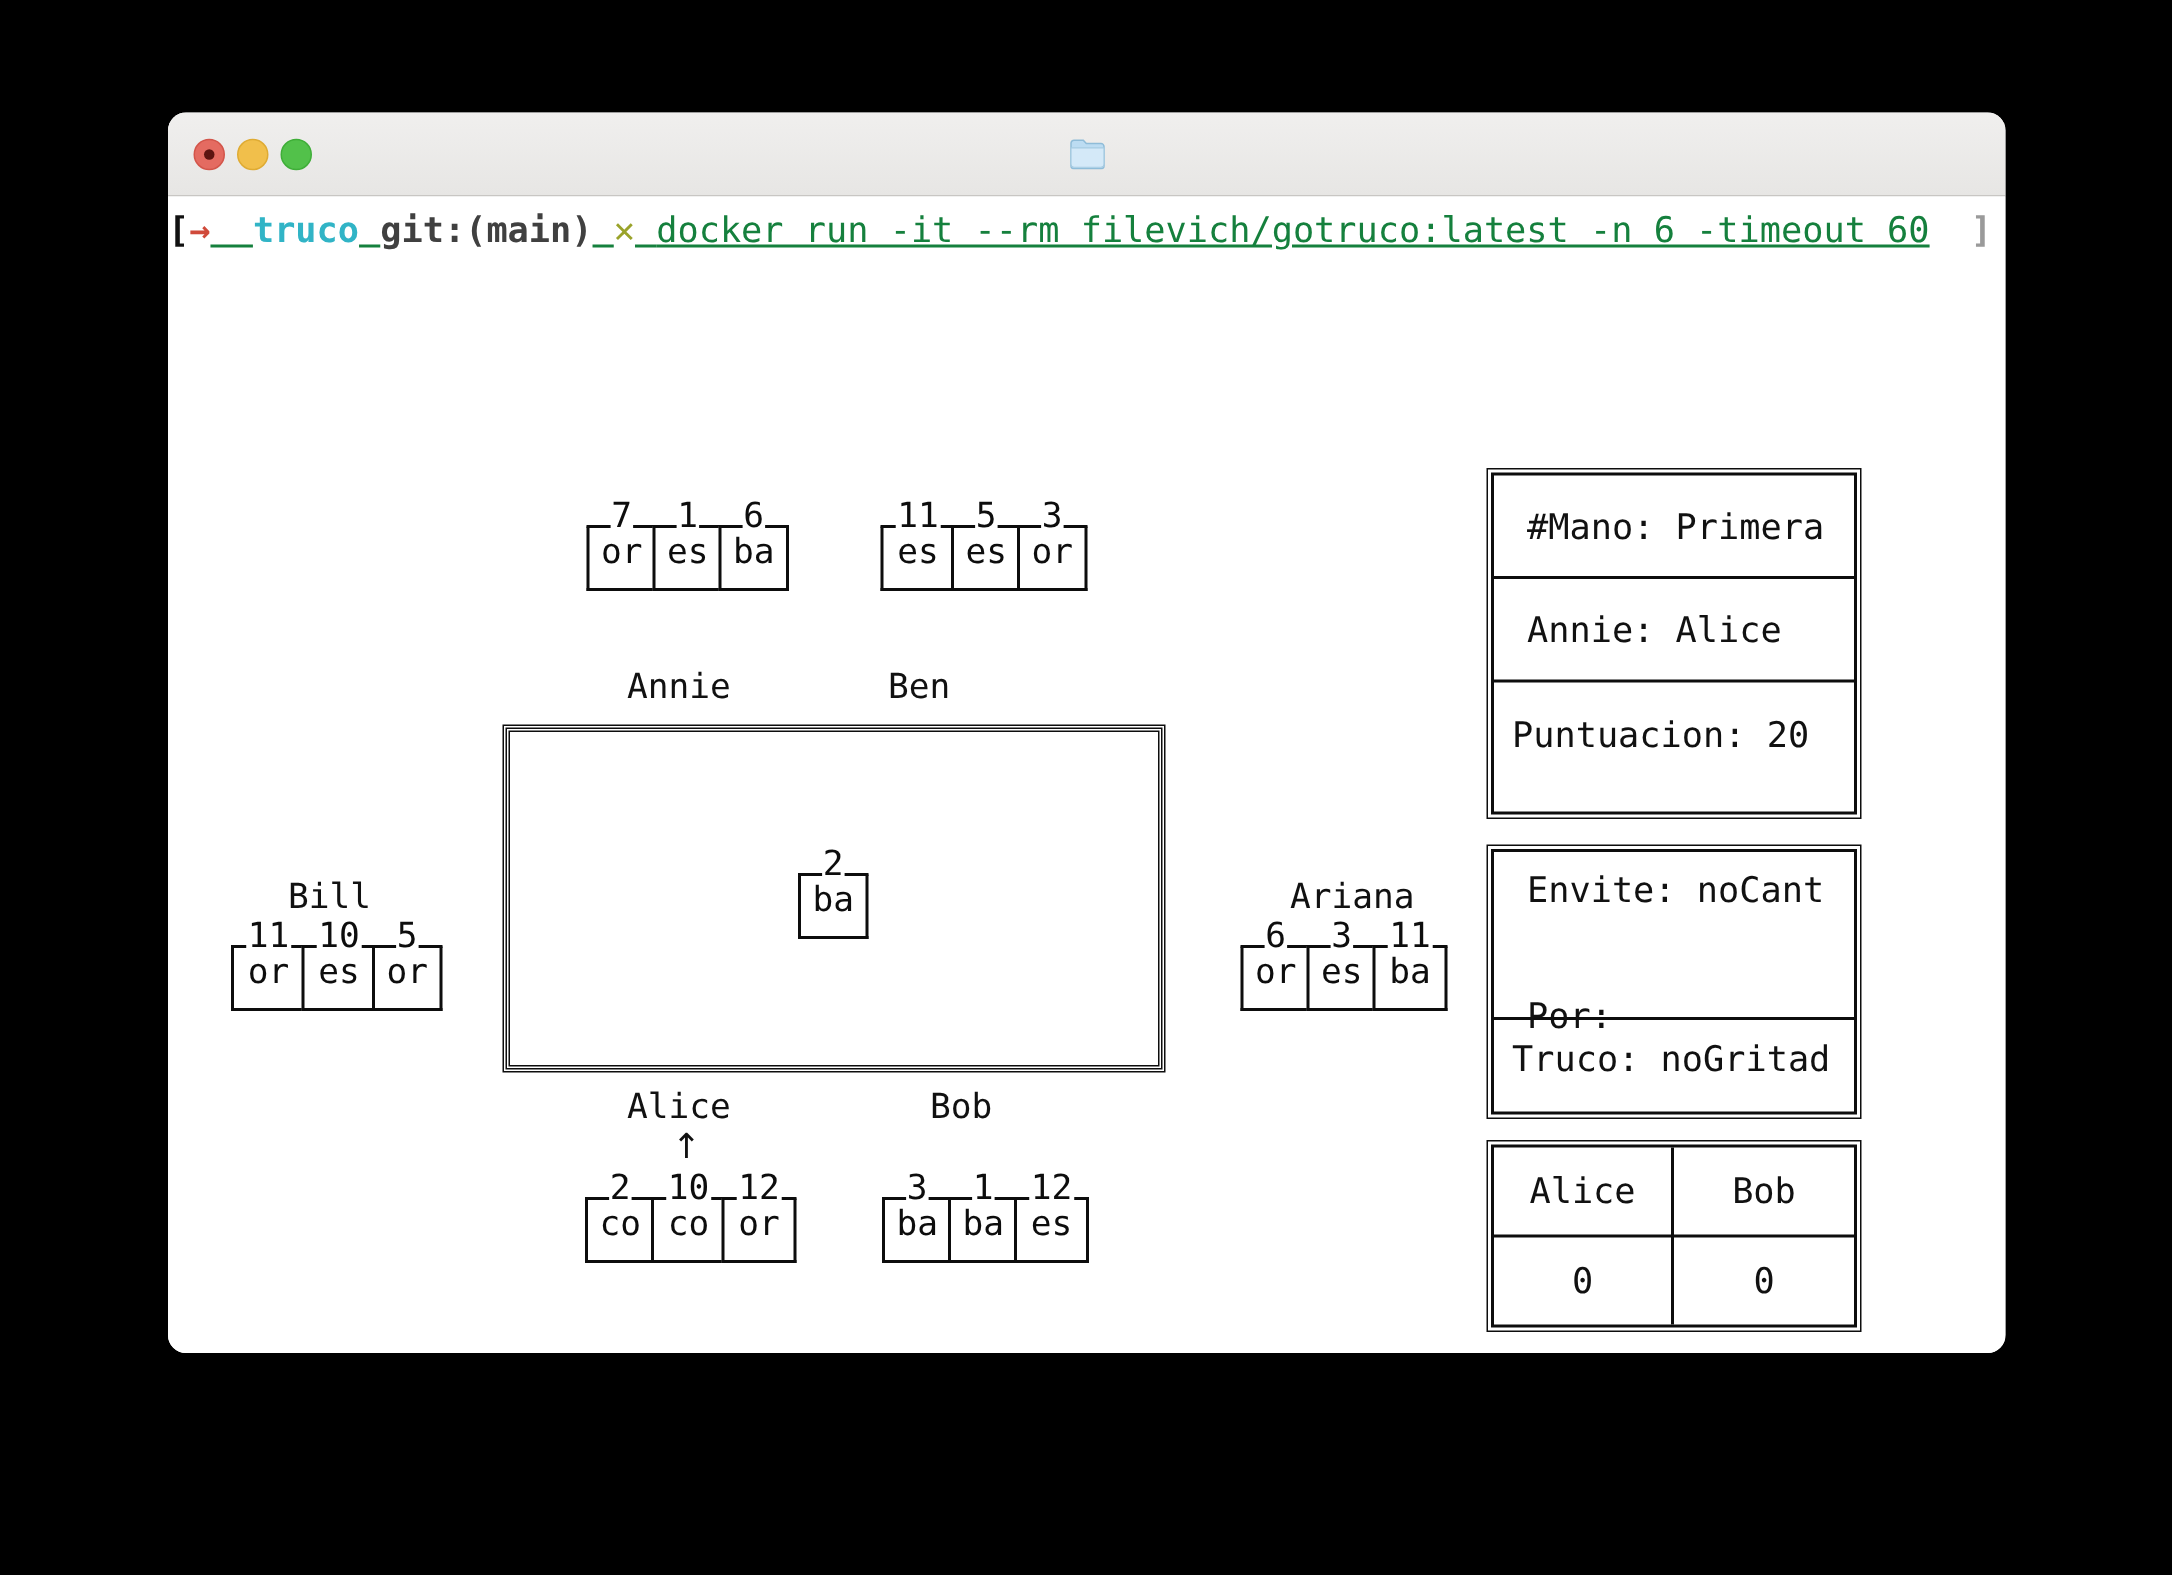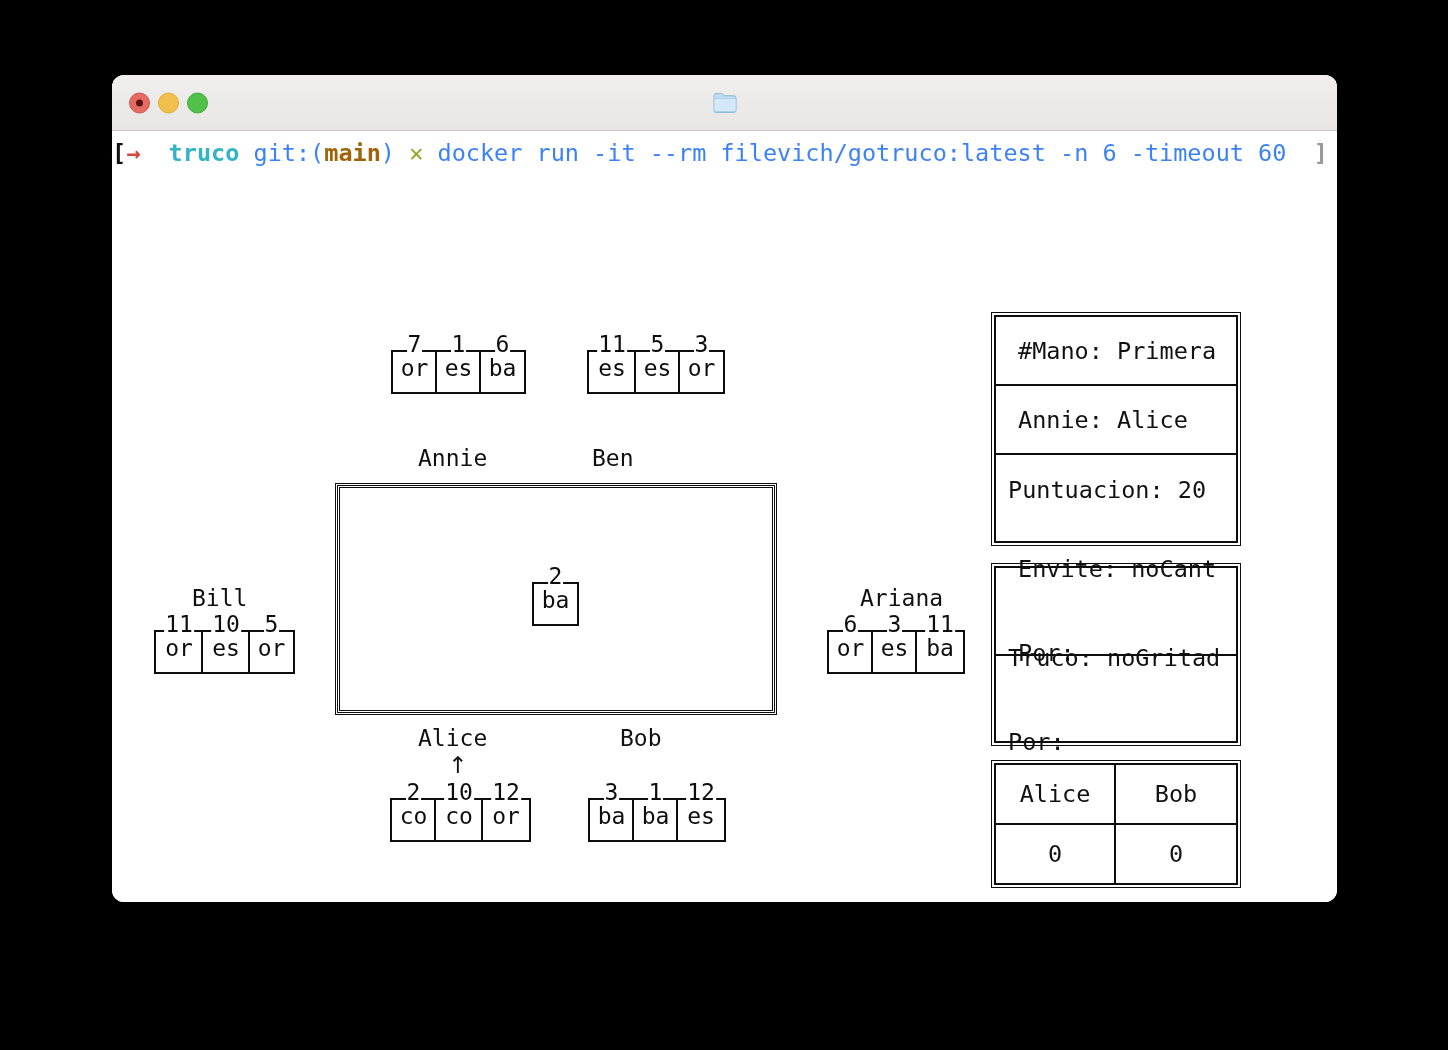--- a/index.html
+++ b/index.html
@@ -94,24 +94,24 @@
     top: 7px;
     width: 100%;
     font-size: 23.5px;
     line-height: 30px;
     white-space: pre;
     letter-spacing: 0px;
   }
   .p-bracket  { color: #111111; font-weight: bold; }
   .p-arrow    { color: #d04a3a; font-weight: bold; }
   .p-repo     { color: #31b4c6; font-weight: bold; }
-  .p-git      { color: #3b82f6; font-weight: normal; }
-  .p-branch   { color: #a16207; font-weight: bold; }
+  .p-git      { color: #404040; font-weight: bold; }
+  .p-branch   { color: #404040; font-weight: bold; }
   .p-x        { color: #9aa32a; font-weight: bold; }
-  .p-cmd      { color: #3b82f6; }
+  .p-cmd      { color: #15803d; text-decoration: underline; }
   .p-rbracket { color: #9a9a9a; font-weight: bold; }
 
   
   .pile {
     position: absolute;
     display: flex;
     align-items: flex-start;
   }
   .card {
     position: relative;
@@ -210,21 +210,21 @@
     line-height: 28px;
     color: #111111;
     white-space: pre;
   }
   .prow:last-child { border-bottom: none; padding-left: 12px; }
 
   #panel-status { left: 882px; top: 184px; width: 244px; height: 228px; }
   #panel-status .prow { height: 69px; }
 
   #panel-calls  { left: 882px; top: 435px; width: 244px; height: 177px; }
-  #panel-calls .prow { height: 88px; align-items: center; }
+  #panel-calls .prow { height: 88px; align-items: center; margin-top: 24px; }
   #panel-calls .prow .two {
     display: block;
     white-space: pre;
   }
 
   #panel-score  { left: 882px; top: 632px; width: 244px; height: 122px; display: flex; }
   .scorecol {
     width: 50%;
     box-sizing: border-box;
     display: flex;

